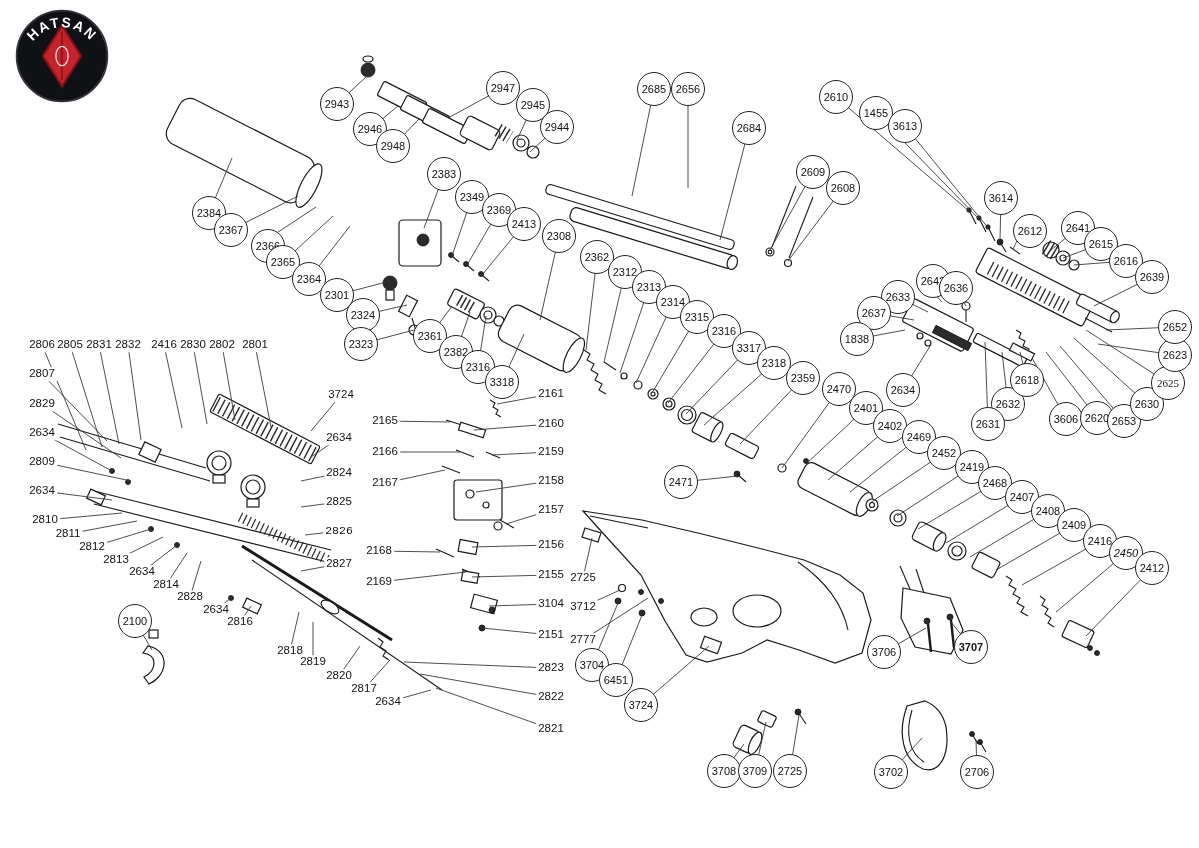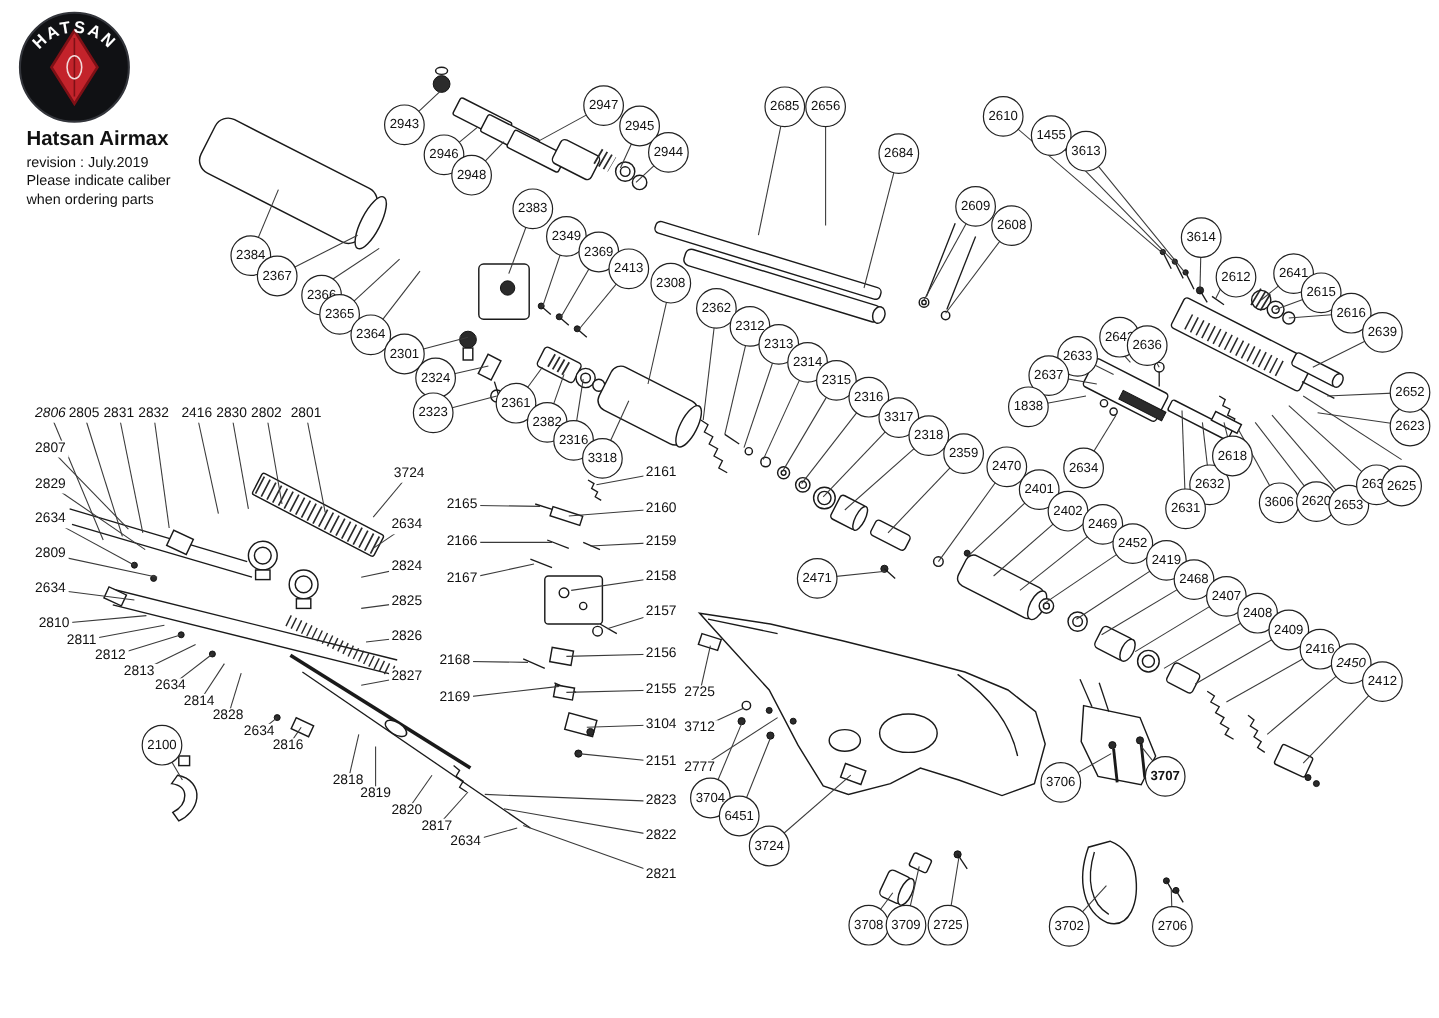--- a/index.html
+++ b/index.html
@@ -35,26 +35,20 @@
         <path id="arcT" d="M13,64 A42,42 0 0 1 97,64"></path>
       </defs>
     <polygon points="55,20 77,55 55,90 33,55" fill="#c3232b" stroke="#7e1016" stroke-width="2.5"></polygon>
     <line x1="55" y1="27" x2="55" y2="83" stroke="#7e1016" stroke-width="1.5"></line>
     <ellipse cx="55" cy="55" rx="7" ry="11" fill="none" stroke="#f2d9d9" stroke-width="1.5"></ellipse>
     <text font-size="16" font-weight="bold" fill="#ffffff" text-anchor="middle" letter-spacing="2">
       <textPath href="#arcT" startOffset="50%">HATSAN</textPath>
     </text>
   </svg>
 
-  <div id="titleblock">
-    <div class="brand">Hatsan Airmax</div>
-    <div class="sub">revision : July.2019</div>
-    <div class="sub">Please indicate caliber</div>
-    <div class="sub">when ordering parts</div>
-  </div>
 
   <svg id="art" width="1199" height="848">
 
     <g>
       <ellipse class="part" cx="368" cy="59" rx="5" ry="3"></ellipse>
       <circle class="dk" cx="368" cy="70" r="7"></circle>
       <g transform="translate(243,152) rotate(27)">
         <rect class="part" x="-78" y="-25" width="150" height="50" rx="12"></rect>
         <ellipse class="part" cx="74" cy="0" rx="8" ry="24"></ellipse>
       </g>
@@ -533,21 +527,21 @@
       <div class="balloon" style="left: 857px; top: 339px;">1838</div>
       <div class="balloon" style="left: 956px; top: 288px;">2636</div>
       <div class="balloon" style="left: 903px; top: 390px;">2634</div>
       <div class="balloon" style="left: 1008px; top: 404px;">2632</div>
       <div class="balloon" style="left: 988px; top: 424px;">2631</div>
       <div class="balloon" style="left: 1027px; top: 380px;">2618</div>
       <div class="balloon" style="left: 1066px; top: 419px;">3606</div>
       <div class="balloon" style="left: 1097px; top: 418px;">2620</div>
       <div class="balloon" style="left: 1124px; top: 421px;">2653</div>
       <div class="balloon" style="left: 1147px; top: 404px;">2630</div>
-      <div class="balloon" style="left: 1168px; top: 405px;">2625</div>
+      <div class="balloon" style="left: 1168px; top: 383px; font-family: Liberation Serif, serif;">2625</div>
       <div class="balloon" style="left: 1175px; top: 355px;">2623</div>
       <div class="balloon" style="left: 1175px; top: 327px;">2652</div>
       <div class="balloon" style="left: 839px; top: 389px; text-align: right;">2470</div>
       <div class="balloon" style="left: 866px; top: 408px;">2401</div>
       <div class="balloon" style="left: 890px; top: 426px;">2402</div>
       <div class="balloon" style="left: 919px; top: 437px;">2469</div>
       <div class="balloon" style="left: 944px; top: 453px;">2452</div>
       <div class="balloon" style="left: 972px; top: 467px;">2419</div>
       <div class="balloon" style="left: 995px; top: 483px;">2468</div>
       <div class="balloon" style="left: 1022px; top: 497px;">2407</div>
@@ -561,21 +555,21 @@
       <div class="balloon" style="left: 592px; top: 665px;">3704</div>
       <div class="balloon" style="left: 616px; top: 680px;">6451</div>
       <div class="balloon" style="left: 641px; top: 705px;">3724</div>
       <div class="balloon" style="left: 724px; top: 771px;">3708</div>
       <div class="balloon" style="left: 755px; top: 771px;">3709</div>
       <div class="balloon" style="left: 790px; top: 771px;">2725</div>
       <div class="balloon" style="left: 891px; top: 772px;">3702</div>
       <div class="balloon" style="left: 977px; top: 772px;">2706</div>
       <div class="balloon" style="left: 884px; top: 652px;">3706</div>
       <div class="balloon" style="left: 971px; top: 647px; font-weight: bold;">3707</div>
-      <div class="plain-label" style="left: 42px; top: 345px; font-style: italic;">2806</div>
+      <div class="plain-label" style="left: 42px; top: 345px;">2806</div>
       <div class="plain-label" style="left: 70px; top: 345px;">2805</div>
       <div class="plain-label" style="left: 99px; top: 345px;">2831</div>
       <div class="plain-label" style="left: 128px; top: 345px;">2832</div>
       <div class="plain-label" style="left: 164px; top: 345px;">2416</div>
       <div class="plain-label" style="left: 193px; top: 345px;">2830</div>
       <div class="plain-label" style="left: 222px; top: 345px;">2802</div>
       <div class="plain-label" style="left: 255px; top: 345px;">2801</div>
       <div class="plain-label" style="left: 42px; top: 374px;">2807</div>
       <div class="plain-label" style="left: 42px; top: 404px;">2829</div>
       <div class="plain-label" style="left: 42px; top: 433px;">2634</div>
@@ -592,21 +586,21 @@
       <div class="plain-label" style="left: 240px; top: 622px;">2816</div>
       <div class="plain-label" style="left: 290px; top: 651px;">2818</div>
       <div class="plain-label" style="left: 313px; top: 662px;">2819</div>
       <div class="plain-label" style="left: 339px; top: 676px;">2820</div>
       <div class="plain-label" style="left: 364px; top: 689px;">2817</div>
       <div class="plain-label" style="left: 388px; top: 702px;">2634</div>
       <div class="plain-label" style="left: 341px; top: 395px;">3724</div>
       <div class="plain-label" style="left: 339px; top: 438px;">2634</div>
       <div class="plain-label" style="left: 339px; top: 473px;">2824</div>
       <div class="plain-label" style="left: 339px; top: 502px;">2825</div>
-      <div class="plain-label" style="left: 339px; top: 531px;">2826</div>
+      <div class="plain-label" style="left: 339px; top: 531px; font-family: Liberation Mono, monospace;">2826</div>
       <div class="plain-label" style="left: 339px; top: 564px;">2827</div>
       <div class="plain-label" style="left: 385px; top: 421px;">2165</div>
       <div class="plain-label" style="left: 385px; top: 452px;">2166</div>
       <div class="plain-label" style="left: 385px; top: 483px;">2167</div>
       <div class="plain-label" style="left: 379px; top: 551px;">2168</div>
       <div class="plain-label" style="left: 379px; top: 582px;">2169</div>
       <div class="plain-label" style="left: 551px; top: 394px;">2161</div>
       <div class="plain-label" style="left: 551px; top: 424px;">2160</div>
       <div class="plain-label" style="left: 551px; top: 452px;">2159</div>
       <div class="plain-label" style="left: 551px; top: 481px;">2158</div>

